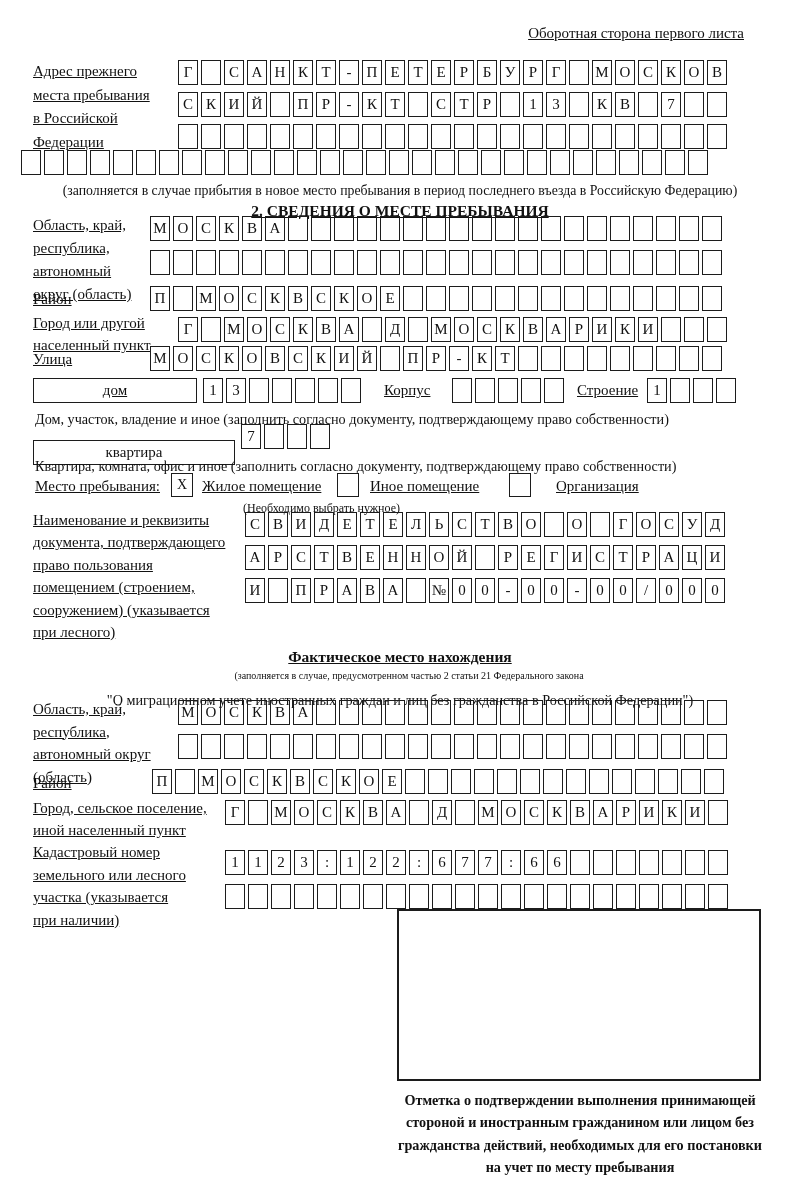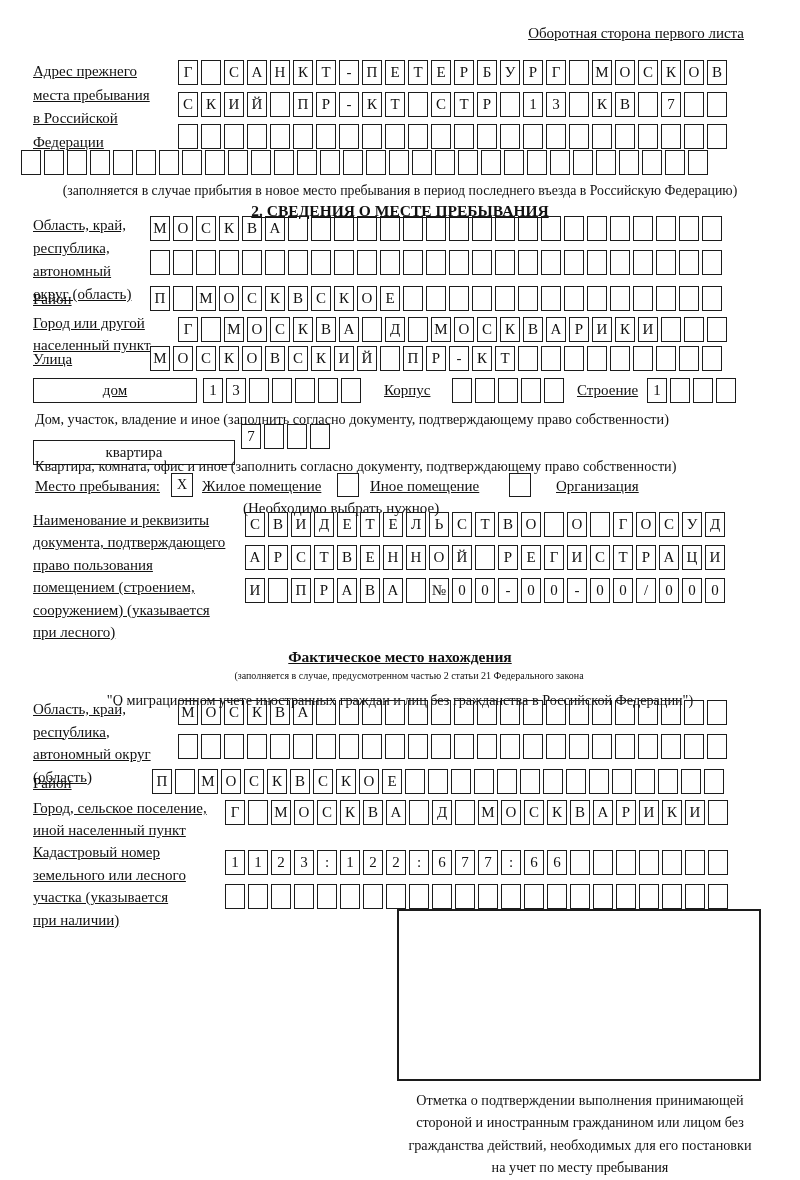--- a/index.html
+++ b/index.html
@@ -68,21 +68,21 @@
 <div class="abs box-row" style="left:241px;top:424px;"><span class="cell">7</span><span class="cell"></span><span class="cell"></span><span class="cell"></span></div>
 <div class="abs note" style="left:35px;top:456px;font-size:14.2px;">Квартира, комната, офис и иное (заполнить согласно документу, подтверждающему право собственности)</div>
 
 <div class="abs lbl" style="left:35px;top:475px;">Место пребывания:</div>
 <span class="abs chk" style="left:171px;top:473px;">X</span>
 <div class="abs lbl" style="left:202px;top:475px;">Жилое помещение</div>
 <span class="abs chk" style="left:337px;top:473px;"></span>
 <div class="abs lbl" style="left:370px;top:475px;">Иное помещение</div>
 <span class="abs chk" style="left:509px;top:473px;"></span>
 <div class="abs lbl" style="left:556px;top:475px;">Организация</div>
-<div class="abs note" style="left:243px;top:498px;font-size:15px;">(Необходимо выбрать нужное)</div>
+<div class="abs note" style="left:243px;top:498px;font-size:12px;">(Необходимо выбрать нужное)</div>
 
 <div class="abs lbl doc-label" style="left:33px;top:509px;">Наименование и реквизиты
 документа, подтверждающего
 право пользования
 помещением (строением,
 сооружением) (указывается
 при лесного)</div>
 <div class="abs box-row" style="left:245px;top:512px;"><span class="cell">С</span><span class="cell">В</span><span class="cell">И</span><span class="cell">Д</span><span class="cell">Е</span><span class="cell">Т</span><span class="cell">Е</span><span class="cell">Л</span><span class="cell">Ь</span><span class="cell">С</span><span class="cell">Т</span><span class="cell">В</span><span class="cell">О</span><span class="cell"></span><span class="cell">О</span><span class="cell"></span><span class="cell">Г</span><span class="cell">О</span><span class="cell">С</span><span class="cell">У</span><span class="cell">Д</span></div>
 <div class="abs box-row" style="left:245px;top:545px;"><span class="cell">А</span><span class="cell">Р</span><span class="cell">С</span><span class="cell">Т</span><span class="cell">В</span><span class="cell">Е</span><span class="cell">Н</span><span class="cell">Н</span><span class="cell">О</span><span class="cell">Й</span><span class="cell"></span><span class="cell">Р</span><span class="cell">Е</span><span class="cell">Г</span><span class="cell">И</span><span class="cell">С</span><span class="cell">Т</span><span class="cell">Р</span><span class="cell">А</span><span class="cell">Ц</span><span class="cell">И</span></div>
 <div class="abs box-row" style="left:245px;top:578px;"><span class="cell">И</span><span class="cell"></span><span class="cell">П</span><span class="cell">Р</span><span class="cell">А</span><span class="cell">В</span><span class="cell">А</span><span class="cell"></span><span class="cell">№</span><span class="cell">0</span><span class="cell">0</span><span class="cell">-</span><span class="cell">0</span><span class="cell">0</span><span class="cell">-</span><span class="cell">0</span><span class="cell">0</span><span class="cell">/</span><span class="cell">0</span><span class="cell">0</span><span class="cell">0</span></div>
@@ -106,16 +106,16 @@
 <div class="abs box-row" style="left:225px;top:800px;"><span class="cell">Г</span><span class="cell"></span><span class="cell">М</span><span class="cell">О</span><span class="cell">С</span><span class="cell">К</span><span class="cell">В</span><span class="cell">А</span><span class="cell"></span><span class="cell">Д</span><span class="cell"></span><span class="cell">М</span><span class="cell">О</span><span class="cell">С</span><span class="cell">К</span><span class="cell">В</span><span class="cell">А</span><span class="cell">Р</span><span class="cell">И</span><span class="cell">К</span><span class="cell">И</span><span class="cell"></span></div>
 
 <div class="abs lbl lh225" style="left:33px;top:841px;">Кадастровый номер
 земельного или лесного
 участка (указывается
 при наличии)</div>
 <div class="abs box-row" style="left:225px;top:850px;"><span class="cell">1</span><span class="cell">1</span><span class="cell">2</span><span class="cell">3</span><span class="cell">:</span><span class="cell">1</span><span class="cell">2</span><span class="cell">2</span><span class="cell">:</span><span class="cell">6</span><span class="cell">7</span><span class="cell">7</span><span class="cell">:</span><span class="cell">6</span><span class="cell">6</span><span class="cell"></span><span class="cell"></span><span class="cell"></span><span class="cell"></span><span class="cell"></span><span class="cell"></span><span class="cell"></span></div>
 <div class="abs box-row" style="left:225px;top:884px;"><span class="cell"></span><span class="cell"></span><span class="cell"></span><span class="cell"></span><span class="cell"></span><span class="cell"></span><span class="cell"></span><span class="cell"></span><span class="cell"></span><span class="cell"></span><span class="cell"></span><span class="cell"></span><span class="cell"></span><span class="cell"></span><span class="cell"></span><span class="cell"></span><span class="cell"></span><span class="cell"></span><span class="cell"></span><span class="cell"></span><span class="cell"></span><span class="cell"></span></div>
 
 <div class="abs stamp" style="left:397px;top:909px;width:360px;height:168px;"></div>
-<div class="abs note" style="left:388px;top:1089px;width:384px;text-align:center;font-size:14.2px;line-height:22.3px;white-space:pre-line;">Отметка о подтверждении выполнения принимающей
+<div class="abs note" style="left:388px;top:1089px;width:384px;text-align:center;font-size:14.2px;line-height:22.3px;white-space:pre-line;font-weight:bold;">Отметка о подтверждении выполнения принимающей
 стороной и иностранным гражданином или лицом без
 гражданства действий, необходимых для его постановки
 на учет по месту пребывания</div>
 
 </body></html>

